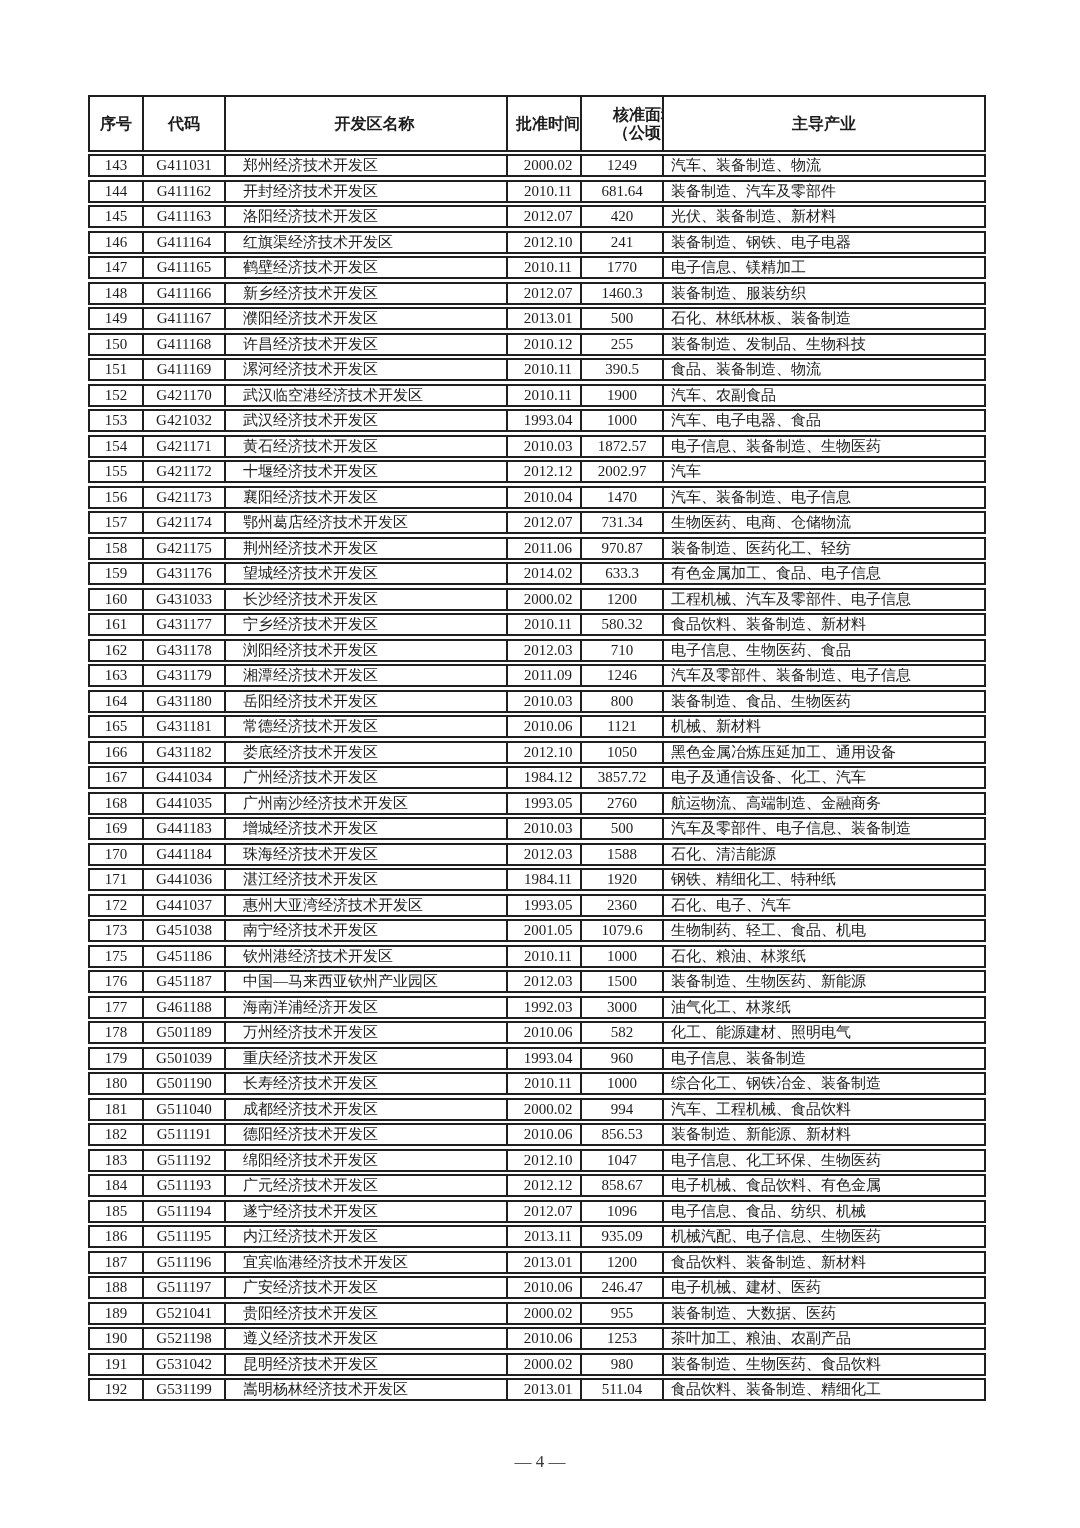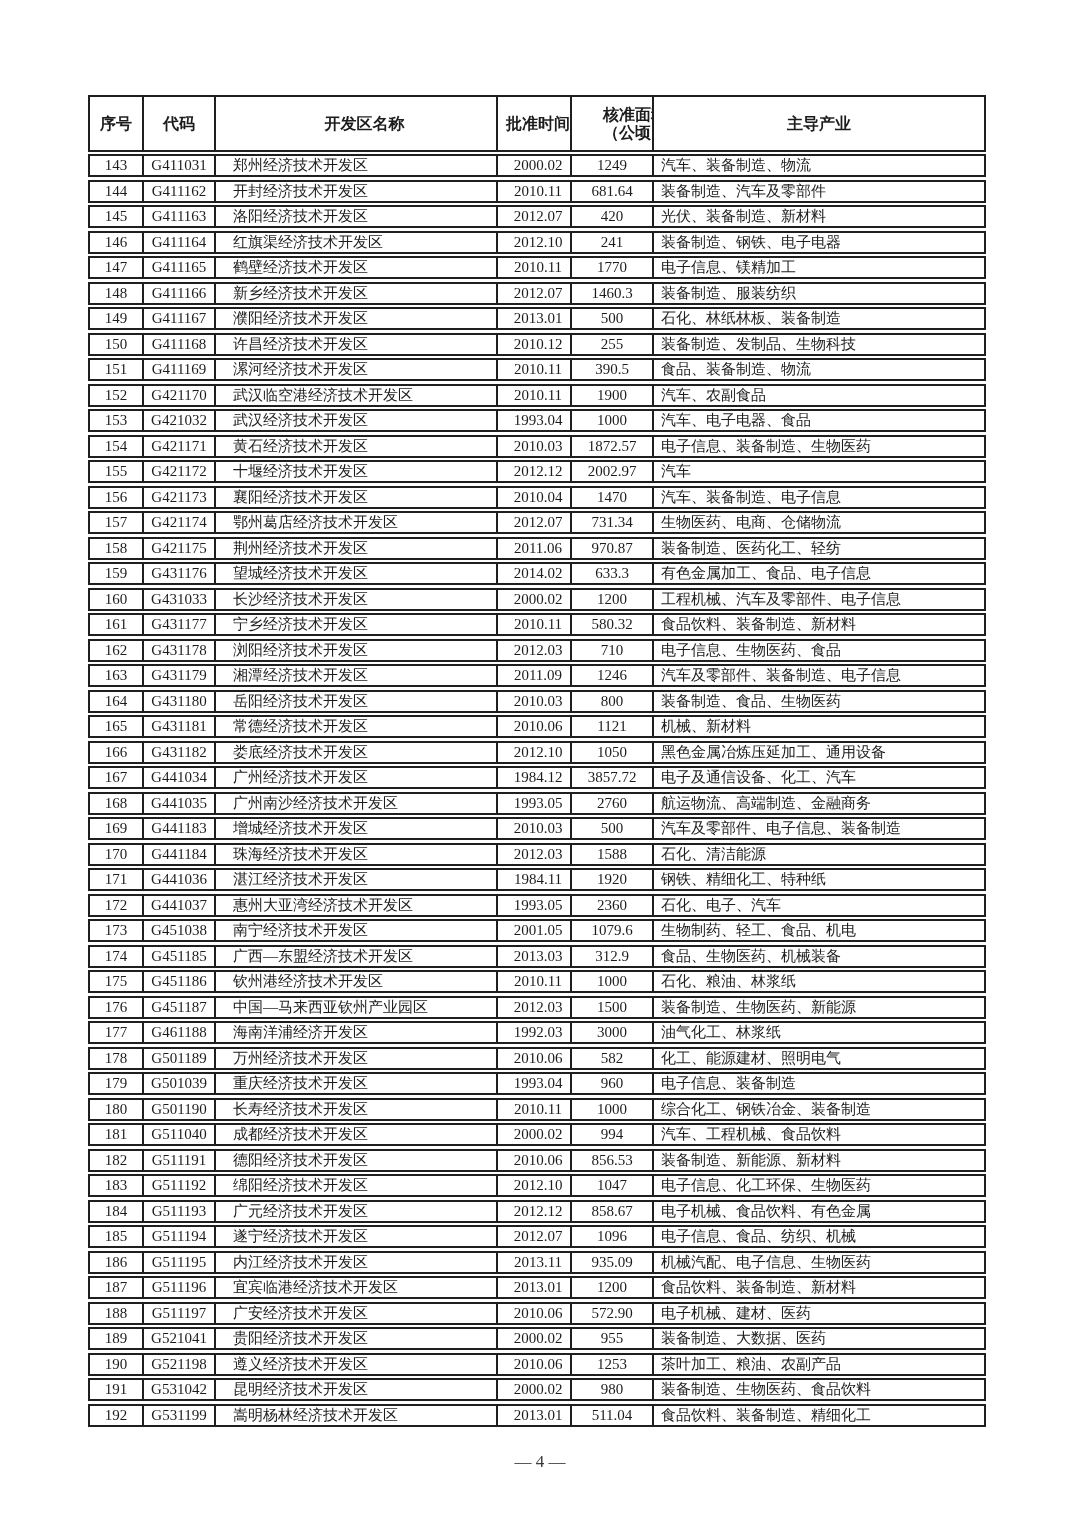--- a/index.html
+++ b/index.html
@@ -43,21 +43,21 @@
     border-right: 2px solid #1f1f1f;
     overflow: hidden;
     white-space: nowrap;
     line-height: 1.1;
   }
   .cell:last-child { border-right: none; }
   .center { justify-content: center; }
   .left { justify-content: flex-start; padding-left: 7px; }
   .stack { flex-direction: column; justify-content: center; text-align: center; padding-left: 46px; }
   .c0 { width: 54px; }
-  .c1 { width: 72px; }
+  .c1 { width: 82px; }
   .c2 { width: 282px; padding-left: 17px; }
   .c3 { width: 74px; padding-left: 8px; }
   .c4 { width: 82px; }
   .c5 { flex: 1; }
   .footer {
     position: absolute;
     top: 1452px;
     left: 0;
     width: 100%;
     text-align: center;
@@ -324,28 +324,20 @@
         </div>
         <div class="t-row">
           <div class="cell c0 center">173</div>
           <div class="cell c1 center">G451038</div>
           <div class="cell c2 left">南宁经济技术开发区</div>
           <div class="cell c3 center">2001.05</div>
           <div class="cell c4 center">1079.6</div>
           <div class="cell c5 left">生物制药、轻工、食品、机电</div>
         </div>
         <div class="t-row">
-          <div class="cell c0 center">174</div>
-          <div class="cell c1 center">G451185</div>
-          <div class="cell c2 left">广西—东盟经济技术开发区</div>
-          <div class="cell c3 center">2013.03</div>
-          <div class="cell c4 center">312.9</div>
-          <div class="cell c5 left">食品、生物医药、机械装备</div>
-        </div>
-        <div class="t-row">
           <div class="cell c0 center">175</div>
           <div class="cell c1 center">G451186</div>
           <div class="cell c2 left">钦州港经济技术开发区</div>
           <div class="cell c3 center">2010.11</div>
           <div class="cell c4 center">1000</div>
           <div class="cell c5 left">石化、粮油、林浆纸</div>
         </div>
         <div class="t-row">
           <div class="cell c0 center">176</div>
           <div class="cell c1 center">G451187</div>
@@ -440,21 +432,21 @@
           <div class="cell c2 left">宜宾临港经济技术开发区</div>
           <div class="cell c3 center">2013.01</div>
           <div class="cell c4 center">1200</div>
           <div class="cell c5 left">食品饮料、装备制造、新材料</div>
         </div>
         <div class="t-row">
           <div class="cell c0 center">188</div>
           <div class="cell c1 center">G511197</div>
           <div class="cell c2 left">广安经济技术开发区</div>
           <div class="cell c3 center">2010.06</div>
-          <div class="cell c4 center">572.90</div>
+          <div class="cell c4 center">246.47</div>
           <div class="cell c5 left">电子机械、建材、医药</div>
         </div>
         <div class="t-row">
           <div class="cell c0 center">189</div>
           <div class="cell c1 center">G521041</div>
           <div class="cell c2 left">贵阳经济技术开发区</div>
           <div class="cell c3 center">2000.02</div>
           <div class="cell c4 center">955</div>
           <div class="cell c5 left">装备制造、大数据、医药</div>
         </div>

